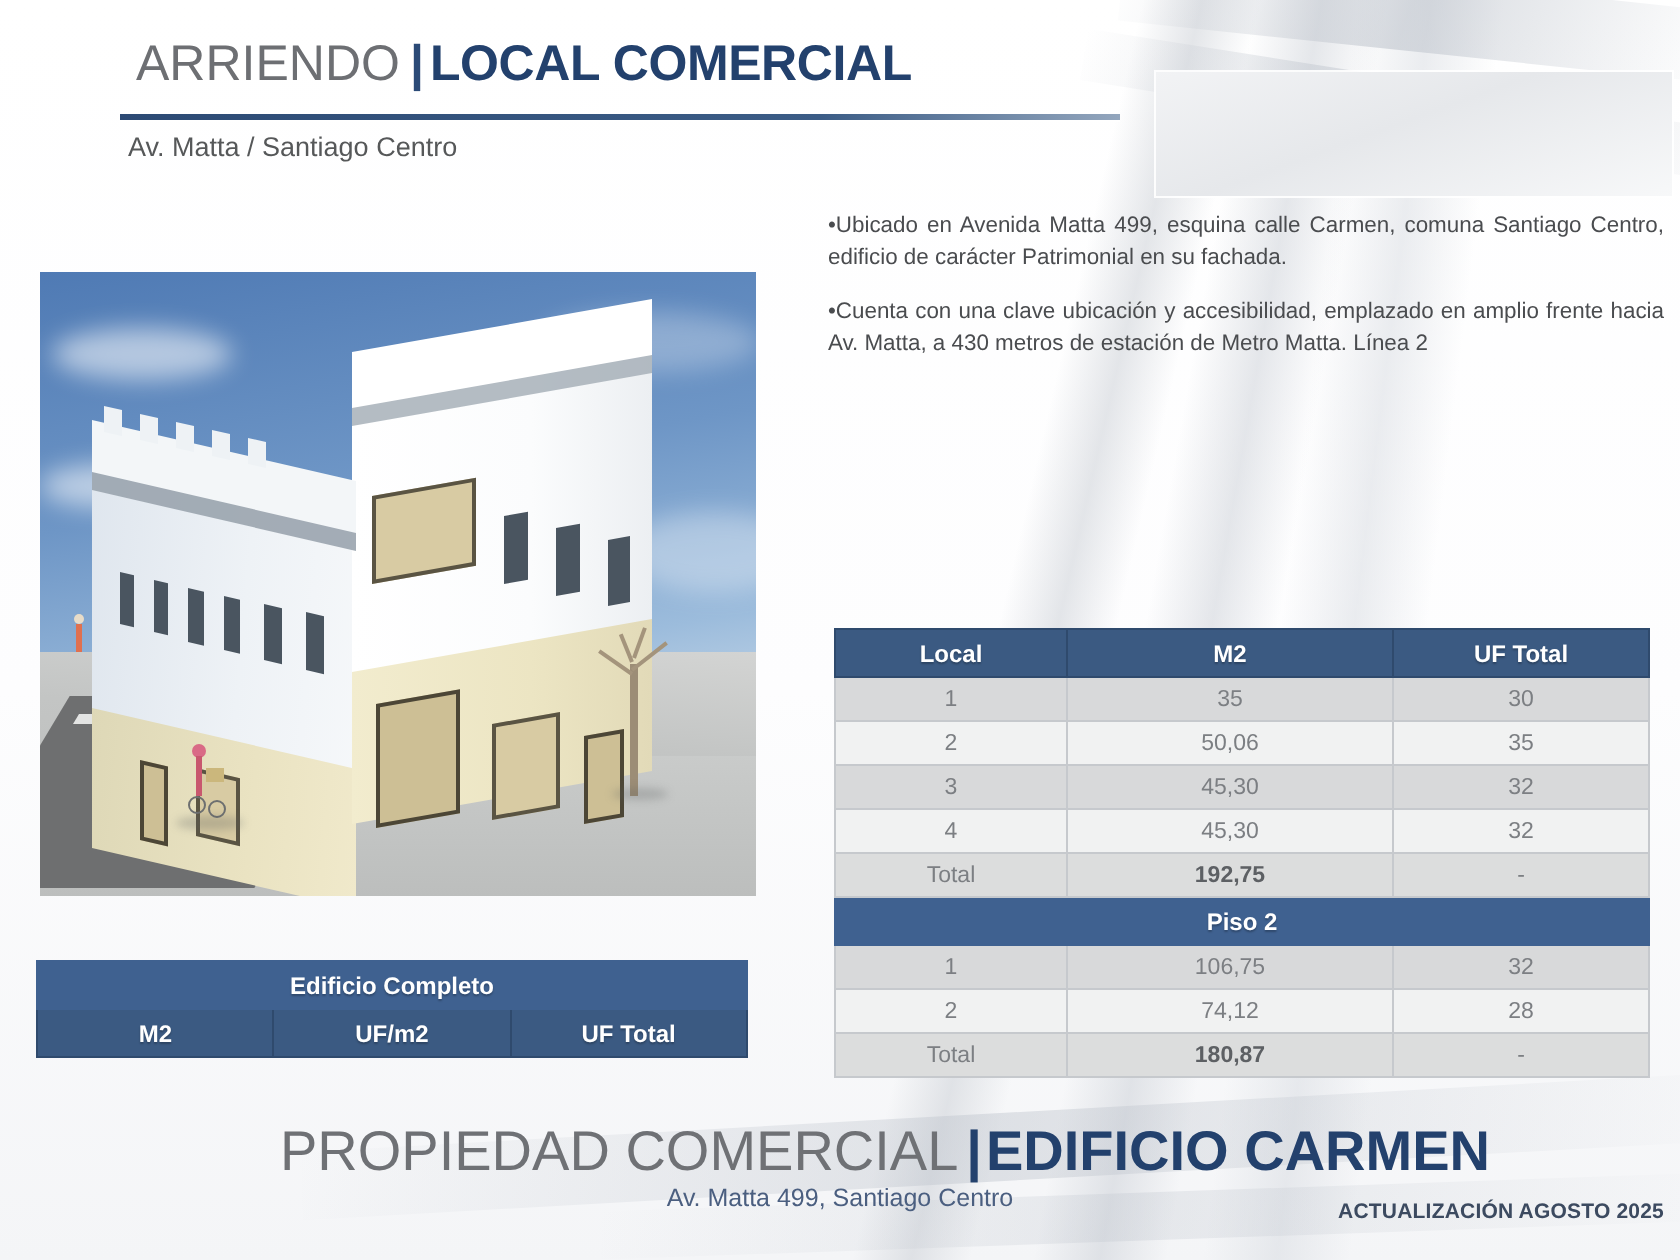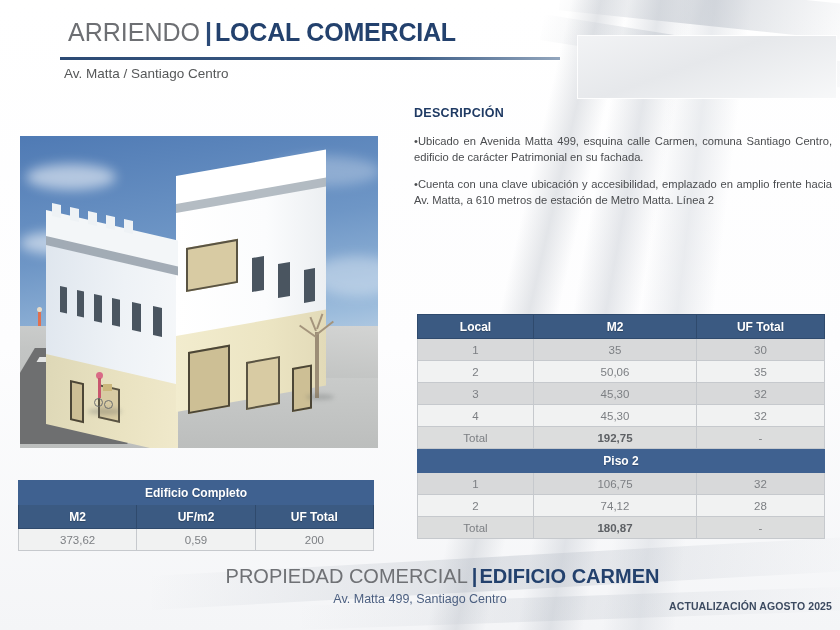--- a/index.html
+++ b/index.html
@@ -179,21 +179,21 @@
   #tbl-piso{left:417px;top:314px;width:408px;}
   #tbl-piso td:nth-child(1){width:113px;}
   #tbl-piso td:nth-child(2){width:160px;}
 
   #tbl-edificio{left:18px;top:480px;width:356px;}
   #tbl-edificio td{width:126px;}
 
   
   .footer{position:absolute;left:0;top:562px;width:840px;text-align:center;}
   .foot-title{
-    font-size:20px;line-height:28px;color:#6f7175;font-weight:400;white-space:nowrap;padding-left:45px;
+    font-size:28px;line-height:28px;color:#6f7175;font-weight:400;white-space:nowrap;padding-left:45px;
   }
   .foot-title .bar{color:#23416d;font-weight:700;margin:0 2px 0 4px;}
   .foot-title .strong{color:#23416d;font-weight:700;}
   .foot-sub{
     font-size:12.5px;color:#4b5f80;margin-top:2px;font-weight:400;
   }
   .foot-update{
     position:absolute;right:8px;top:38px;font-size:10.5px;font-weight:700;
     color:#3c4a60;letter-spacing:.1px;white-space:nowrap;
   }
@@ -272,23 +272,22 @@
   <div class="cyclist-bag"></div>
   <div class="cyclist-wheel" style="left:74px;top:262px;"></div>
   <div class="cyclist-wheel" style="left:84px;top:264px;"></div>
   <div class="ped-h"></div>
   <div class="ped-b"></div>
   <div class="shadow" style="left:68px;top:272px;width:34px;height:7px;"></div>
   <div class="shadow" style="left:286px;top:258px;width:28px;height:6px;"></div>
 </div>
 
 <div class="desc">
-  <div class="desc-title">DESCRIPCIÓN</div>
   <div class="desc-p">•Ubicado en Avenida Matta 499, esquina calle Carmen, comuna Santiago Centro, edificio de carácter Patrimonial en su fachada.</div>
-  <div class="desc-p">•Cuenta con una clave ubicación y accesibilidad, emplazado  en amplio frente hacia Av. Matta, a 610 metros de estación de Metro Matta. Línea 2</div>
+  <div class="desc-p">•Cuenta con una clave ubicación y accesibilidad, emplazado  en amplio frente hacia Av. Matta, a 430 metros de estación de Metro Matta. Línea 2</div>
 </div>
 
 <table class="tbl" id="tbl-piso">
   <tbody>
     <tr>
       <td class="hdr-col">Local</td>
       <td class="hdr-col">M2</td>
       <td class="hdr-col">UF Total</td>
     </tr>
     <tr class="odd">
@@ -340,25 +339,20 @@
 
 <table class="tbl" id="tbl-edificio">
   <tbody>
     <tr>
       <td class="hdr-main" colspan="3">Edificio Completo</td>
     </tr>
     <tr>
       <td class="hdr-col">M2</td>
       <td class="hdr-col">UF/m2</td>
       <td class="hdr-col">UF Total</td>
-    </tr>
-    <tr class="even">
-      <td>373,62</td>
-      <td>0,59</td>
-      <td>200</td>
     </tr>
   </tbody>
 </table>
 
 <div class="footer">
   <div class="foot-title">
     <span>PROPIEDAD COMERCIAL</span><span class="bar">|</span><span class="strong">EDIFICIO CARMEN</span>
   </div>
   <div class="foot-sub">Av. Matta 499, Santiago Centro</div>
   <div class="foot-update">ACTUALIZACIÓN AGOSTO 2025</div>

